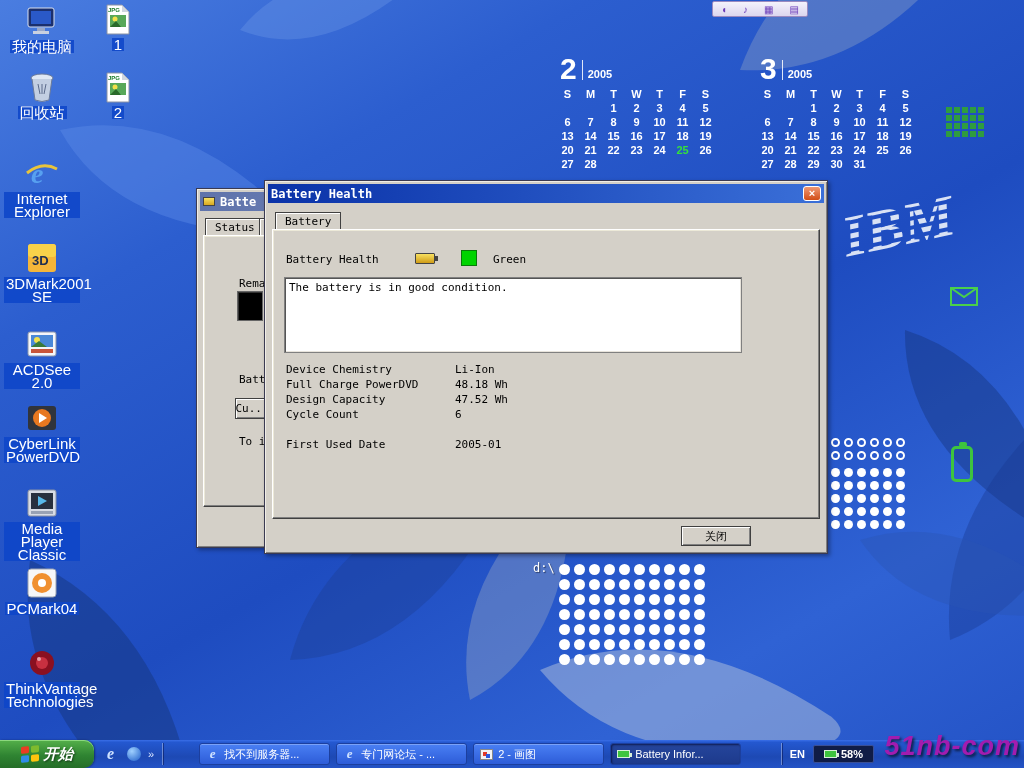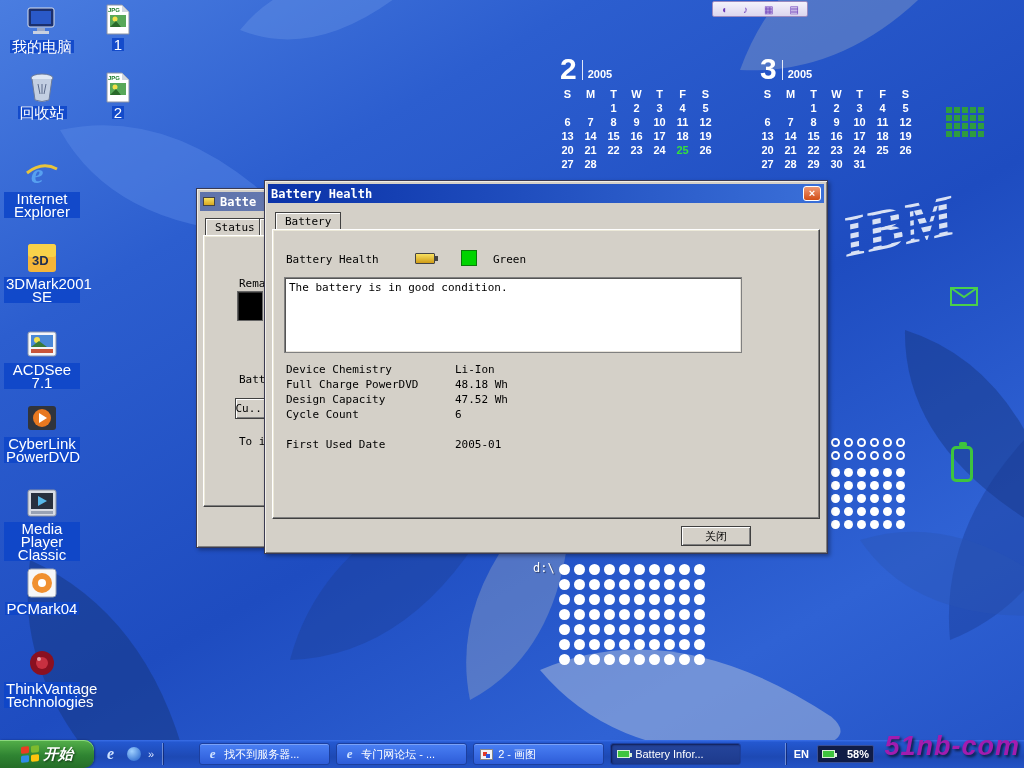--- a/index.html
+++ b/index.html
@@ -93,22 +93,22 @@
           color:#fff; font-size:11px; cursor:pointer; overflow:hidden; white-space:nowrap; }
   .task.active { background:linear-gradient(#25459c,#1d3a8c); box-shadow:inset 1px 1px 2px rgba(0,0,30,.6); }
   .tk-ico { width:15px; height:15px; margin:0 4px 0 5px; flex:none; display:flex; align-items:center; justify-content:center; }
   .ic-paint { width:13px; height:11px; background:#f4f4f4; border:1px solid #888; position:relative; }
   .ic-paint::before { content:''; position:absolute; left:2px; top:2px; width:4px; height:4px; background:#e03a2a; }
   .ic-paint::after  { content:''; position:absolute; right:2px; bottom:1px; width:4px; height:4px; background:#2a5ae0; }
   .ic-batt { width:13px; height:8px; background:#3ec43e; border:1px solid #d8f0d8; position:relative; }
   .ic-batt::after { content:''; position:absolute; right:-3px; top:2px; width:2px; height:4px; background:#d8f0d8; }
   #tray { margin-left:auto; display:flex; align-items:center; gap:8px; padding-right:150px; height:100%; }
   .tray-lang { color:#fff; font-size:11px; font-weight:bold; }
-  .tray-batt { display:flex; align-items:center; gap:12px; background:#101c46; border:1px solid #3a4f96;
-               border-radius:2px; padding:2px 4px; color:#fff; font-size:11px; font-weight:bold; cursor:pointer; }
+  .tray-batt { display:flex; align-items:center; gap:4px; background:#101c46; border:1px solid #3a4f96;
+               border-radius:2px; padding:2px 10px; color:#fff; font-size:11px; font-weight:bold; cursor:pointer; }
   #watermark { position:absolute; right:4px; bottom:0; height:44px; z-index:21; display:flex; align-items:center;
                color:#a21caf; font:bold italic 27px "Liberation Sans",sans-serif; letter-spacing:1px;
                text-shadow:2px 2px 3px rgba(0,0,0,.65); pointer-events:none; }
 
   
   #widget-bar { position:absolute; left:712px; top:1px; width:96px; height:16px; z-index:2;
                 background:linear-gradient(#f4f2fc,#dcd6ee); border:1px solid #9a8ac0; border-radius:2px;
                 display:flex; align-items:center; justify-content:space-around; font-size:10px; color:#6a3ab8; }
 </style>
 </head>
@@ -447,21 +447,21 @@
 <div class="dicon" style="left:4px; top:327px;">
   <div class="ic">
     <svg width="34" height="34" viewBox="0 0 34 34">
         <rect x="3" y="5" width="28" height="24" rx="2" fill="#f4f6fa" stroke="#8a96ac"></rect>
         <rect x="6" y="8" width="22" height="12" fill="#4a88d8"></rect>
         <circle cx="12" cy="13" r="3" fill="#f3e04a"></circle>
         <path d="M6 20 l8 -6 8 6 z" fill="#3a7a3a"></path>
         <rect x="6" y="22" width="22" height="4" fill="#c8553a"></rect>
       </svg>
   </div>
-  <span class="lbl">ACDSee 7.1</span>
+  <span class="lbl">ACDSee 2.0</span>
 </div>
 <div class="dicon" style="left:4px; top:401px;">
   <div class="ic">
     <svg width="34" height="34" viewBox="0 0 34 34">
         <rect x="3" y="5" width="28" height="24" rx="3" fill="#30343c"></rect>
         <circle cx="17" cy="17" r="9" fill="#e87820"></circle>
         <path d="M14 12 l8 5 -8 5 z" fill="#fff"></path>
       </svg>
   </div>
   <span class="lbl">CyberLink PowerDVD</span>

